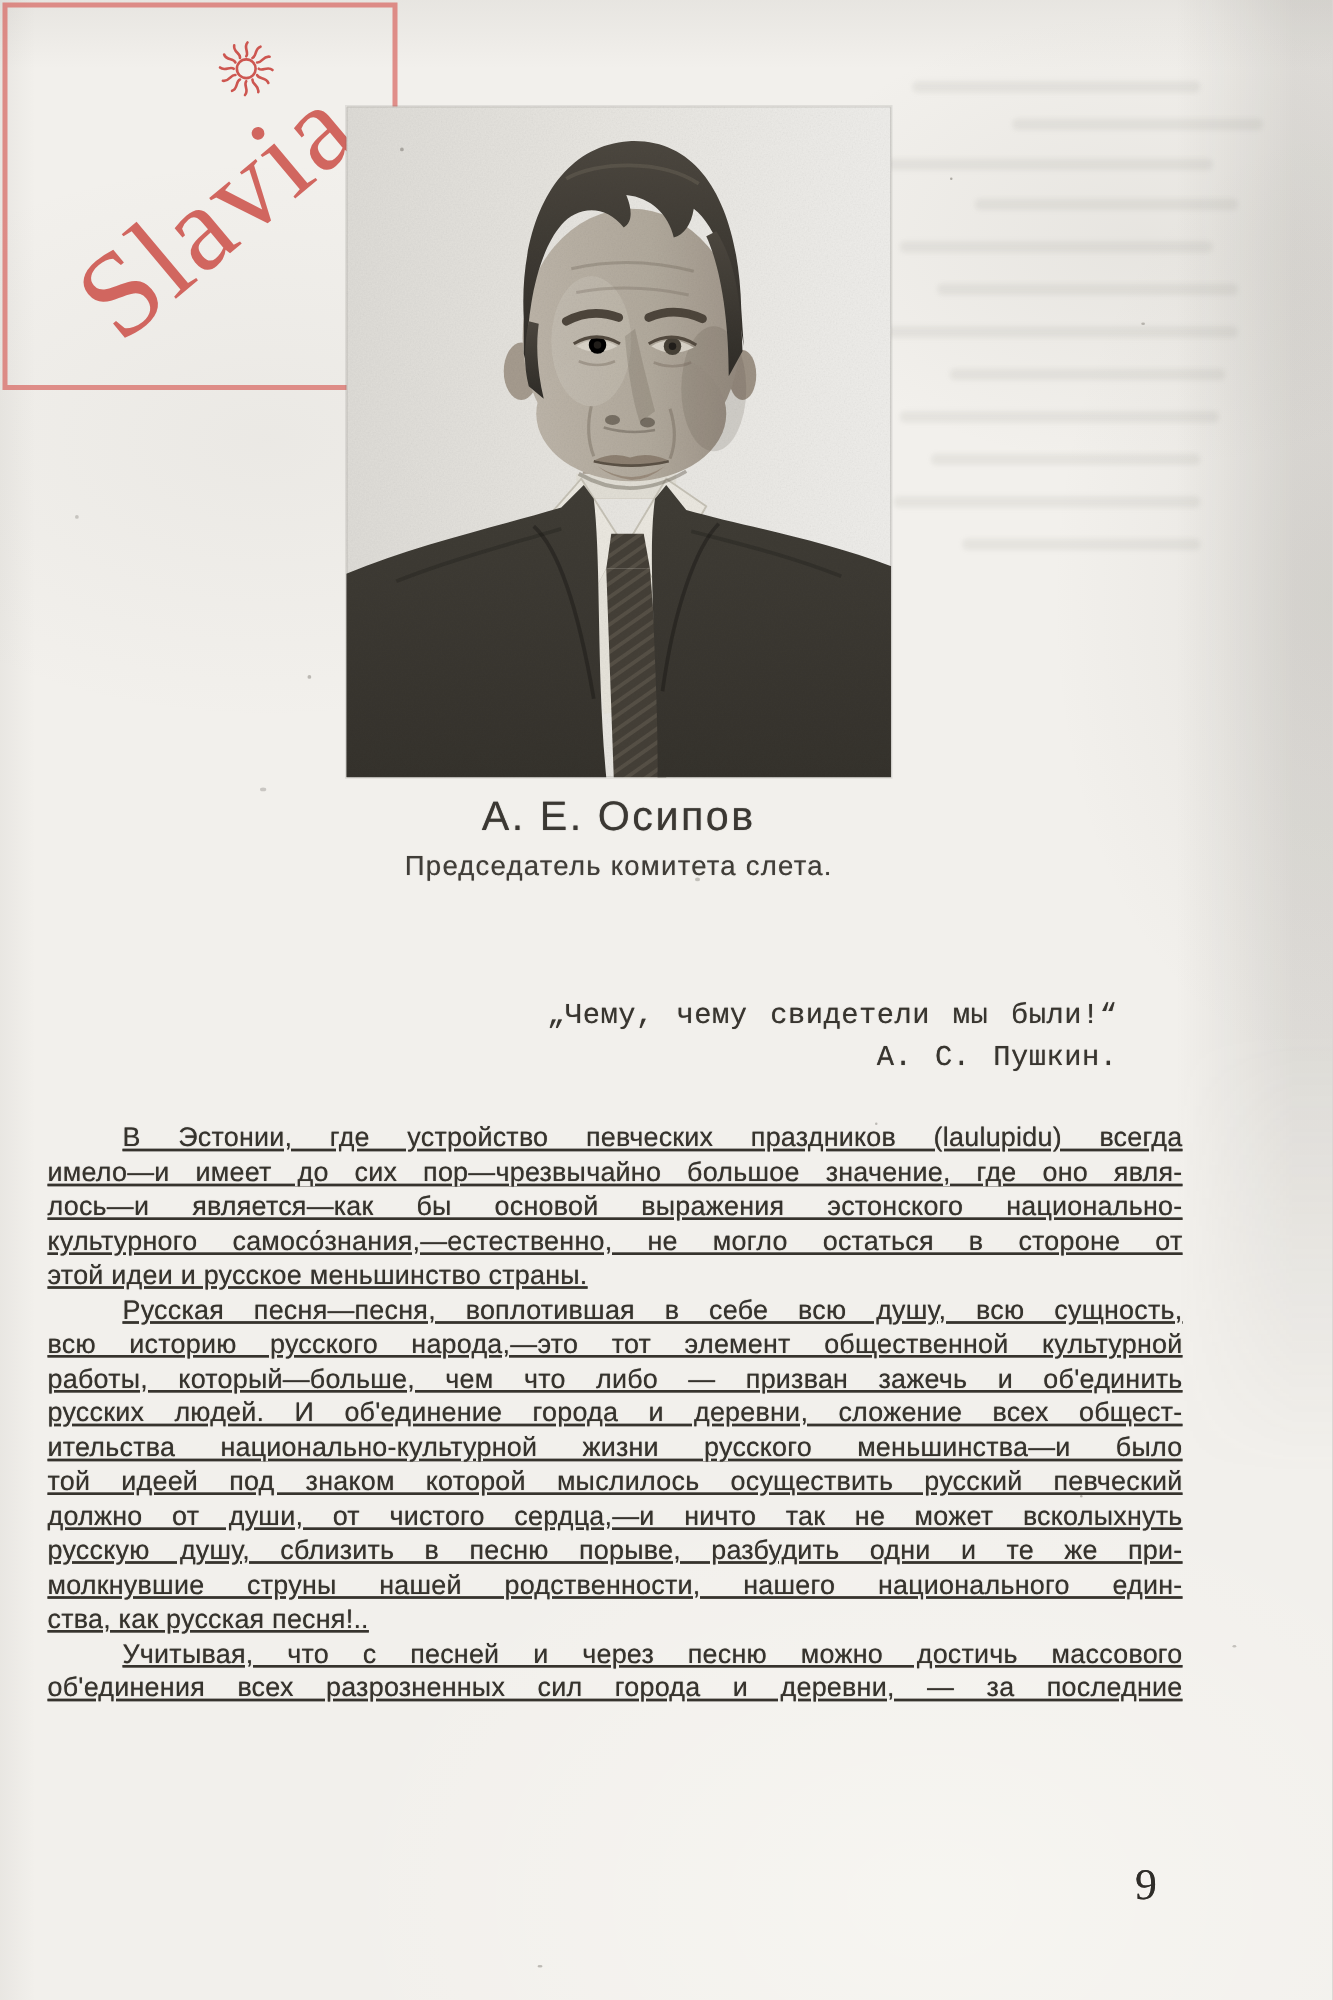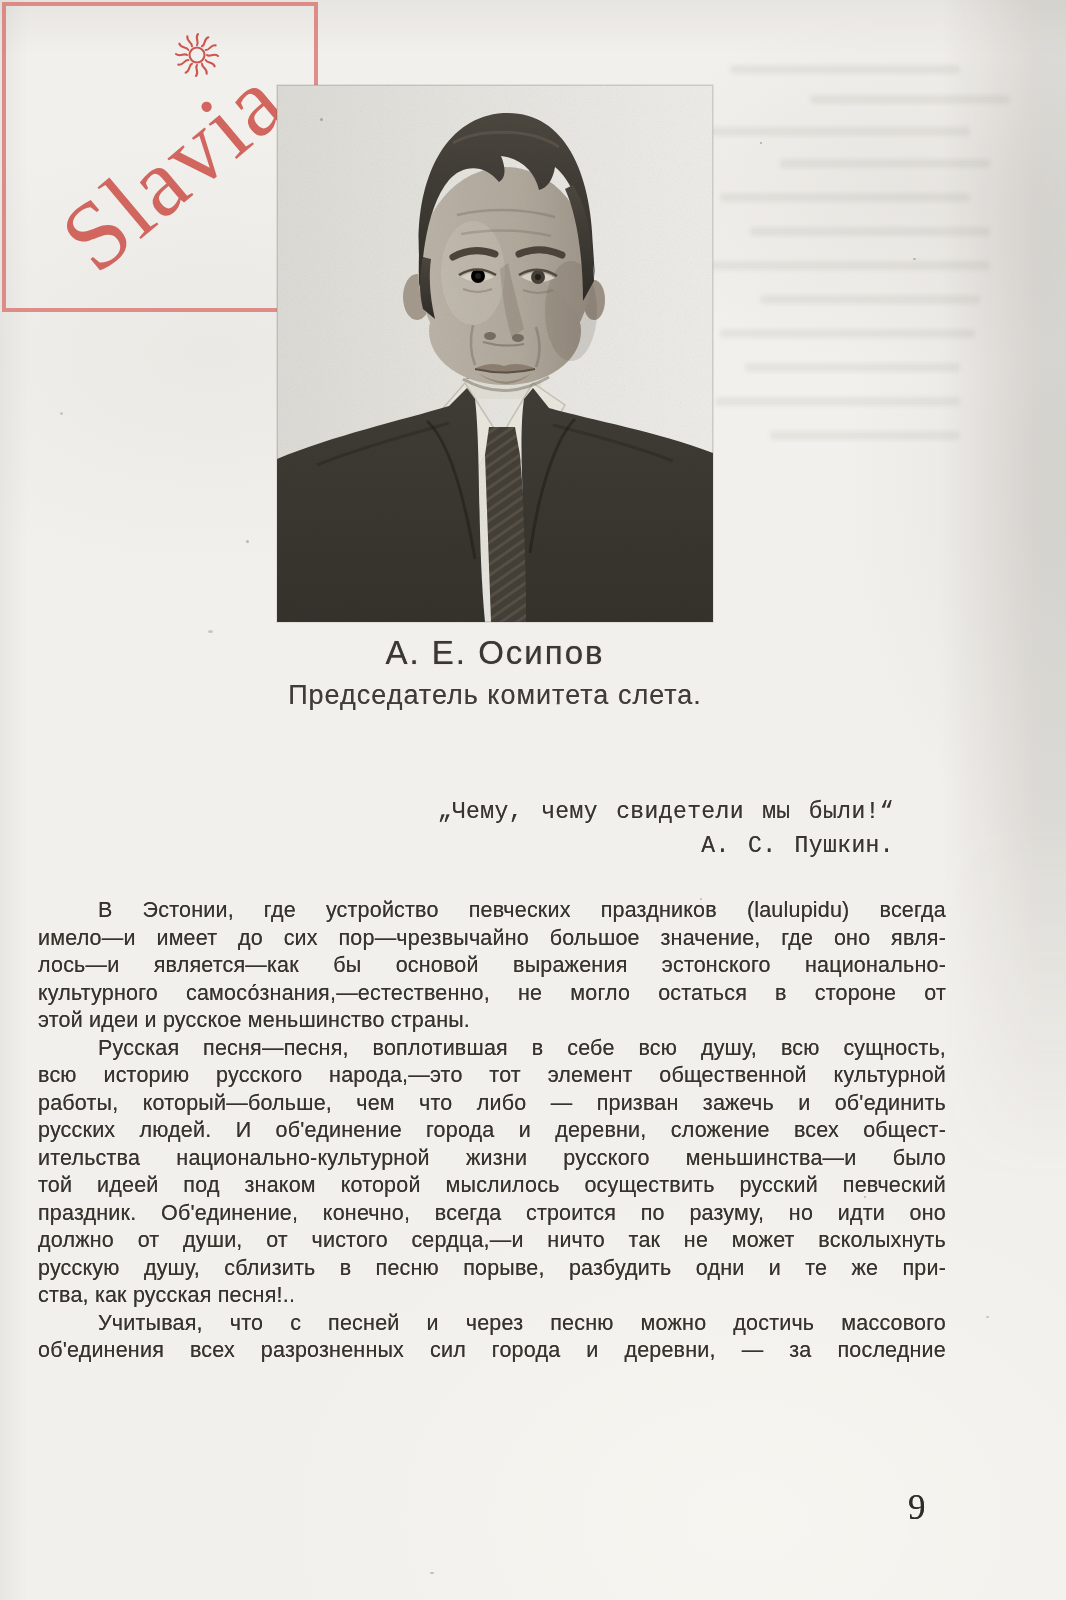--- a/index.html
+++ b/index.html
@@ -51,36 +51,37 @@
   .photo{position:absolute;left:277px;top:85px;width:436px;height:537px;
     box-shadow:0 0 0 1px rgba(90,88,82,.12);}
   
   .caption-name{
     position:absolute;left:277px;top:634px;width:436px;
     text-align:center;font-size:33px;letter-spacing:2px;
     color:#3b3833;text-shadow:0 0 .7px rgba(59,56,51,.75);
   }
   .caption-title{
     position:absolute;left:247px;top:680px;width:496px;
-    text-align:center;font-size:27px;letter-spacing:1px;
+    text-align:center;font-size:22px;letter-spacing:1px;
     color:#403d38;text-shadow:0 0 .6px rgba(64,61,56,.7);
   }
   
   .epigraph{
     position:absolute;right:172px;top:795px;
     text-align:right;font-size:23px;line-height:34px;
     color:#38352f;text-shadow:0 0 .6px rgba(56,53,47,.7);
     letter-spacing:.4px; word-spacing:4px;font-family:Liberation Mono, monospace;
   }
   
   .body-text{
     position:absolute;left:38px;top:897px;width:908px;
     font-size:21.5px;line-height:27.5px;
     color:#36332d;text-shadow:0 0 .6px rgba(54,51,45,.75);
     letter-spacing:.2px;
+    text-decoration:underline;
   }
   .body-text .line{text-align:justify;text-align-last:justify;}
   .body-text .line.first{text-indent:60px;}
   .body-text .line.last{text-align-last:left;}
   .page-number{
     position:absolute;left:908px;top:1488px;width:60px;
     font-family:"Liberation Serif", serif;
     font-size:35px;color:#2f2d29;text-align:left;
     text-shadow:0 0 .5px rgba(47,45,41,.8);
   }
@@ -250,23 +251,23 @@
         <div class="line">культурного самосо́знания,—естественно, не могло остаться в стороне от</div>
         <div class="line last">этой идеи и русское меньшинство страны.</div>
       </div>
       <div>
         <div class="line first">Русская песня—песня, воплотившая в себе всю душу, всю сущность,</div>
         <div class="line">всю историю русского народа,—это тот элемент общественной культурной</div>
         <div class="line">работы, который—больше, чем что либо — призван зажечь и об'единить</div>
         <div class="line">русских людей. И об'единение города и деревни, сложение всех общест-</div>
         <div class="line">ительства национально-культурной жизни русского меньшинства—и было</div>
         <div class="line">той идеей под знаком которой мыслилось осуществить русский певческий</div>
-        <div class="line">праздник. Об'единение, конечно, всегда строится по разуму, но идти оно</div>
         <div class="line">должно от души, от чистого сердца,—и ничто так не может всколыхнуть</div>
         <div class="line">русскую душу, сблизить в песню порыве, разбудить одни и те же при-</div>
+        <div class="line">молкнувшие струны нашей родственности, нашего национального един-</div>
         <div class="line last">ства, как русская песня!..</div>
       </div>
       <div>
         <div class="line first">Учитывая, что с песней и через песню можно достичь массового</div>
         <div class="line">об'единения всех разрозненных сил города и деревни, — за последние</div>
       </div>
     </div>
 
   <div class="page-number">9</div>
 

